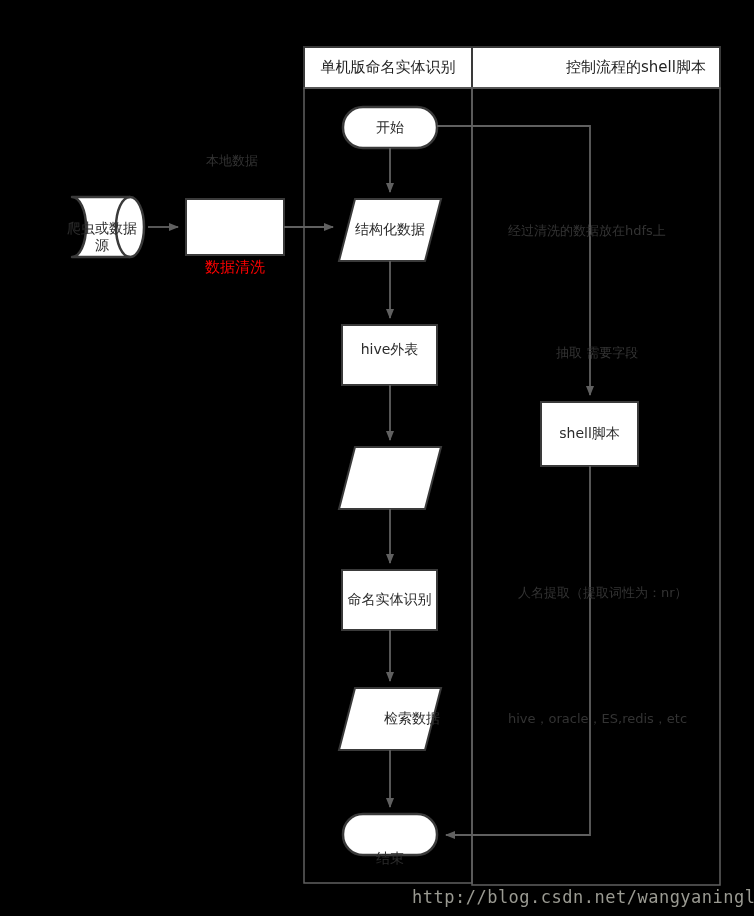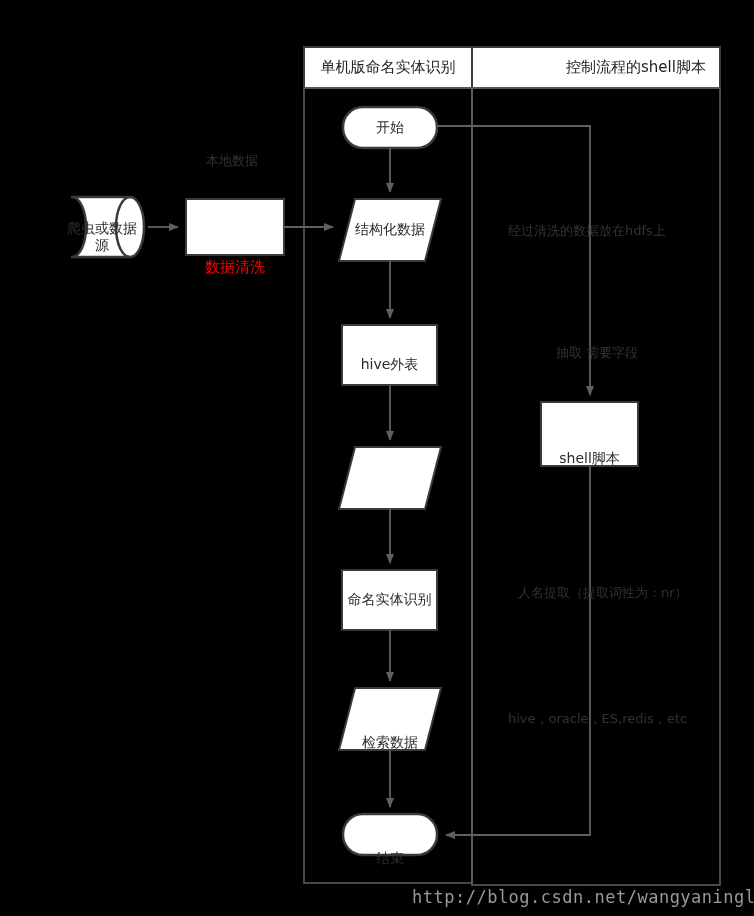--- a/index.html
+++ b/index.html
@@ -133,38 +133,38 @@
   </div>
 
   <div class="node-label" style="left:343px; top:107px; width:94px; height:41px;text-align:center;">
     <span>开始</span>
   </div>
 
   <div class="node-label" style="left:340px; top:199px; width:100px; height:62px;">
     <span>结构化数据</span>
   </div>
 
-  <div class="node-label" style="left:342px; top:335px; width:95px; height:60px;">
+  <div class="node-label" style="left:342px; top:320px; width:95px; height:60px;">
     <span>hive外表</span>
   </div>
 
 
   <div class="node-label" style="left:342px; top:570px; width:95px; height:60px;">
     <span>命名实体识别</span>
   </div>
 
-  <div class="node-label" style="left:340px; top:712px; width:100px; height:62px;">
+  <div class="node-label" style="left:340px; top:688px; width:100px; height:62px;justify-content:flex-end;">
     <span>检索数据</span>
   </div>
 
   <div class="node-label" style="left:343px; top:838px; width:94px; height:41px;">
     <span>结束</span>
   </div>
 
-  <div class="node-label" style="left:541px; top:402px; width:97px; height:64px;margin-top:25px;">
+  <div class="node-label" style="left:541px; top:402px; width:97px; height:64px;">
     <span>shell脚本</span>
   </div>
 
   <div class="annot" style="left:206px; top:152px;">
     <span>本地数据</span>
   </div>
   <div class="annot" style="left:508px; top:222px;">
     <span>经过清洗的数据放在hdfs上</span>
   </div>
   <div class="annot" style="left:556px; top:344px;">

